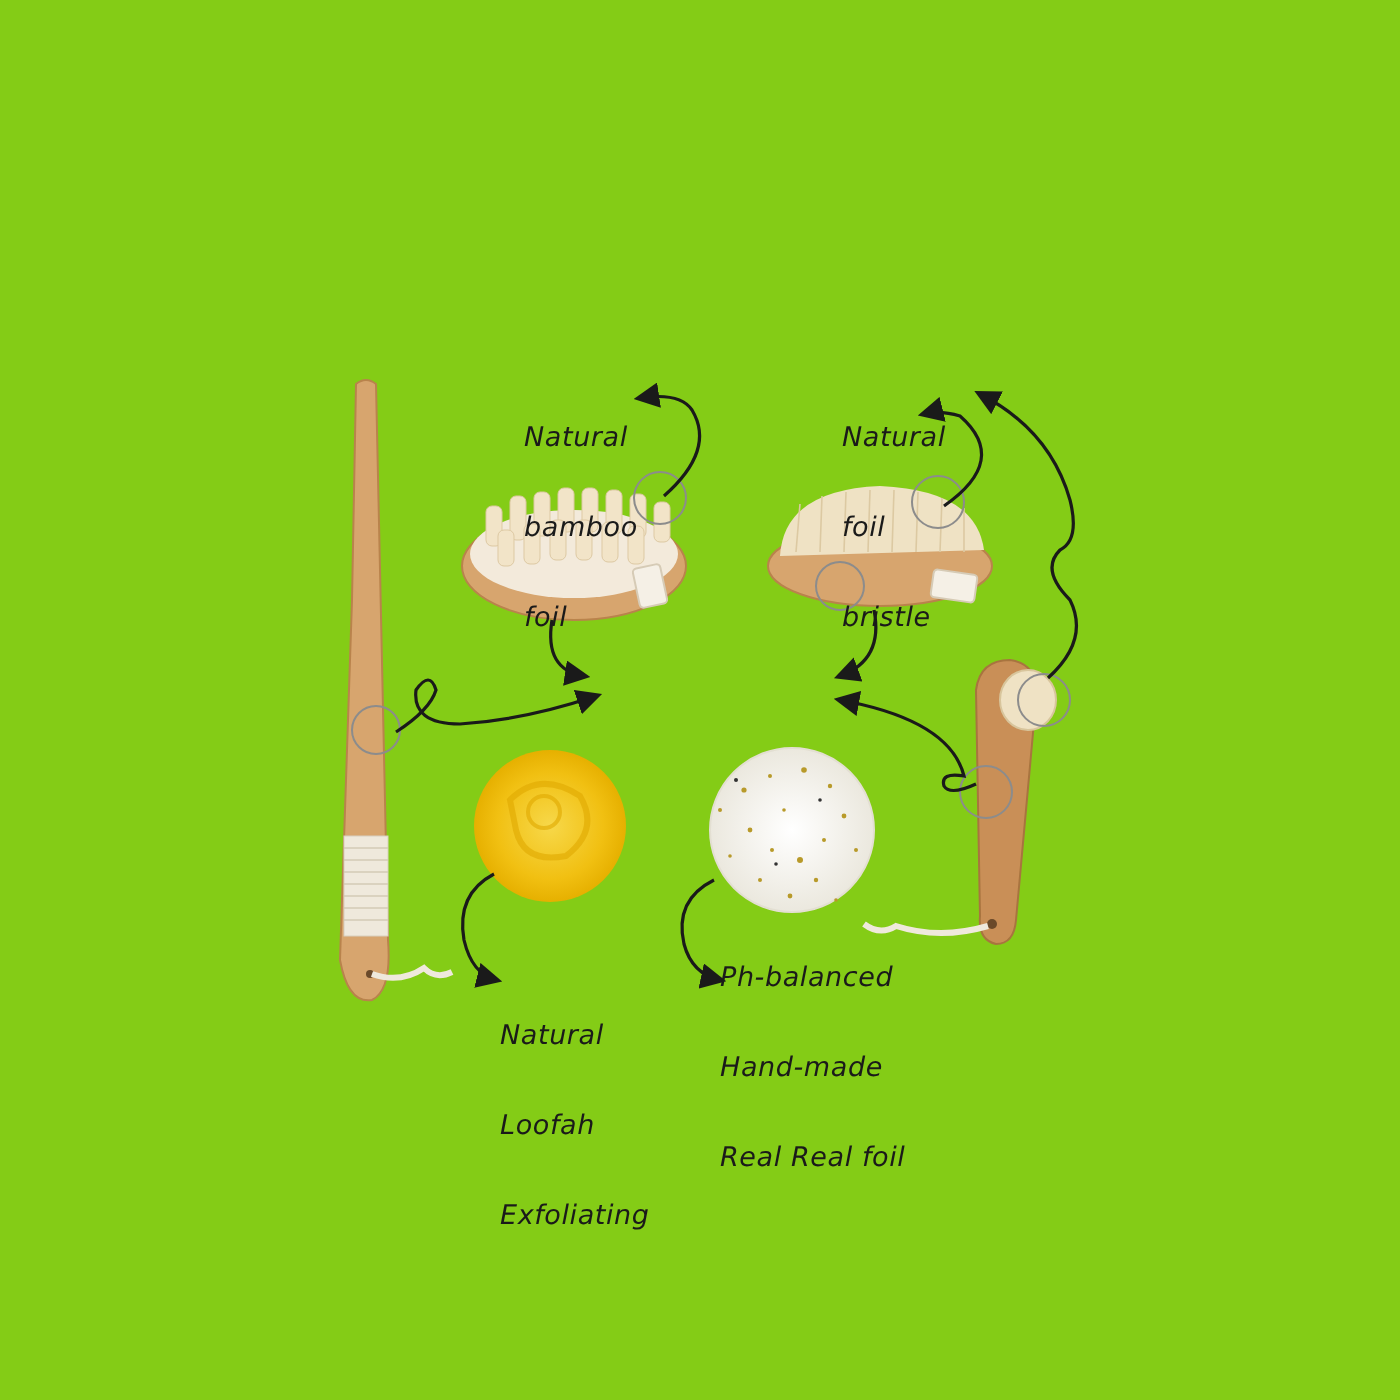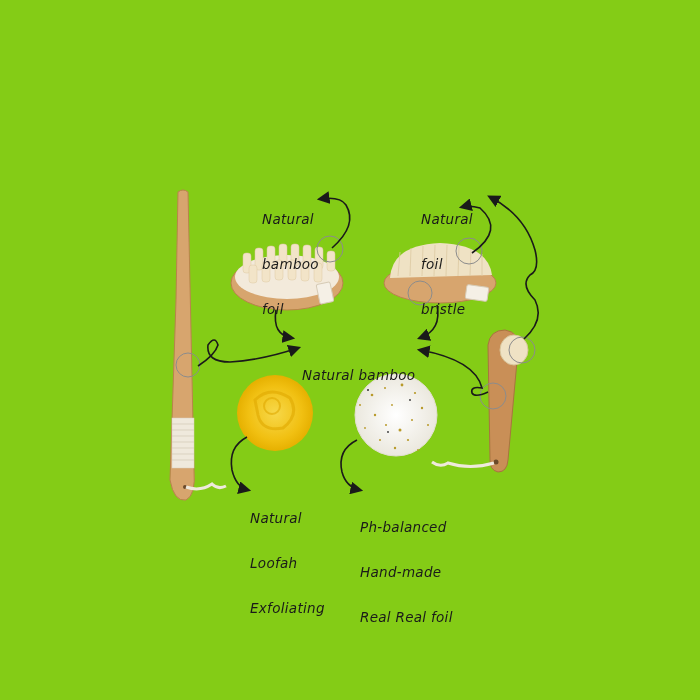--- a/index.html
+++ b/index.html
@@ -168,28 +168,25 @@
     <span>bamboo</span>
     <span>foil</span>
   </div>
 
   <div class="label" style="left:421px; top:182px;">
     <span>Natural</span>
     <span>foil</span>
     <span>bristle</span>
   </div>
 
-  <div class="label" style="left:302px; top:338px;">
-    <span>Natural bamboo</span>
-  </div>
 
   <div class="label" style="left:250px; top:481px;">
     <span>Natural</span>
     <span>Loofah</span>
     <span>Exfoliating</span>
   </div>
 
-  <div class="label" style="left:360px; top:490px;">
+  <div class="label" style="left:360px; top:452px;">
     <span>Ph-balanced</span>
     <span>Hand-made</span>
     <span>Real Real foil</span>
   </div>
 </div>
 
 </body></html>

